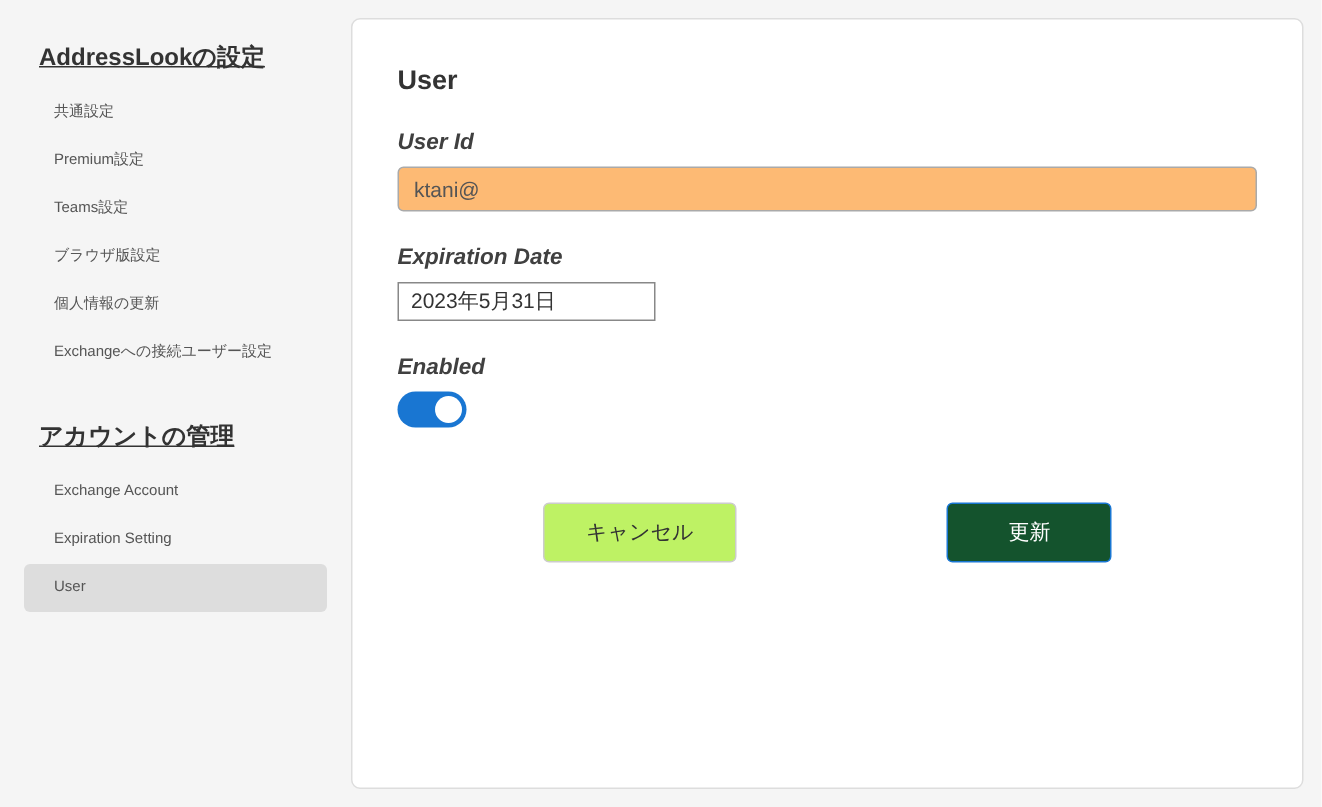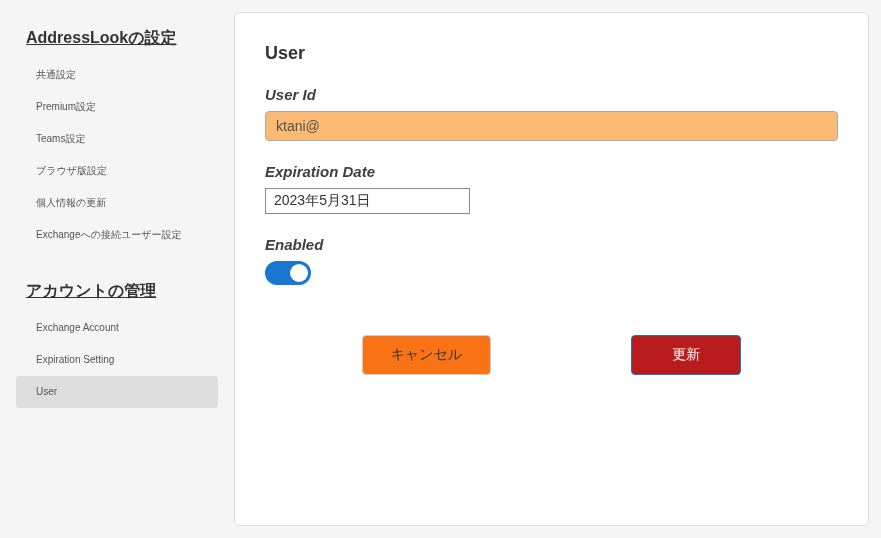--- a/index.html
+++ b/index.html
@@ -66,21 +66,21 @@
     .text-input {
       width: 100%;
       padding: 6px 10px;
       font-size: 14px;
       border: 1px solid #aaa;
       border-radius: 4px;
       background: #fdba74;
       color: #555;
     }
     .date-input {
-      width: 205px;
+      width: 172px;
       padding: 4px 8px;
       font-size: 14px;
       border: 1px solid #888;
       color: #333;
     }
     .toggle {
       position: relative;
       width: 46px;
       height: 24px;
       background: #1976d2;
@@ -105,26 +105,26 @@
     }
     .btn {
       padding: 10px 28px;
       font-size: 14px;
       border-radius: 4px;
       cursor: pointer;
       border: 1px solid #ccc;
       min-width: 110px;
     }
     .btn-cancel {
-      background: #f97316;
+      background: #bef264;
       color: #333;
       font-family: Liberation Mono, monospace;
     }
     .btn-primary {
-      background: #b91c1c;
+      background: #14532d;
       color: #fff;
       border-color: #1976d2;
     }
   </style>
 </head>
 <body>
 
 <nav class="sidebar">
   <div class="sidebar-section">
     <div class="sidebar-section-title">AddressLookの設定</div>

